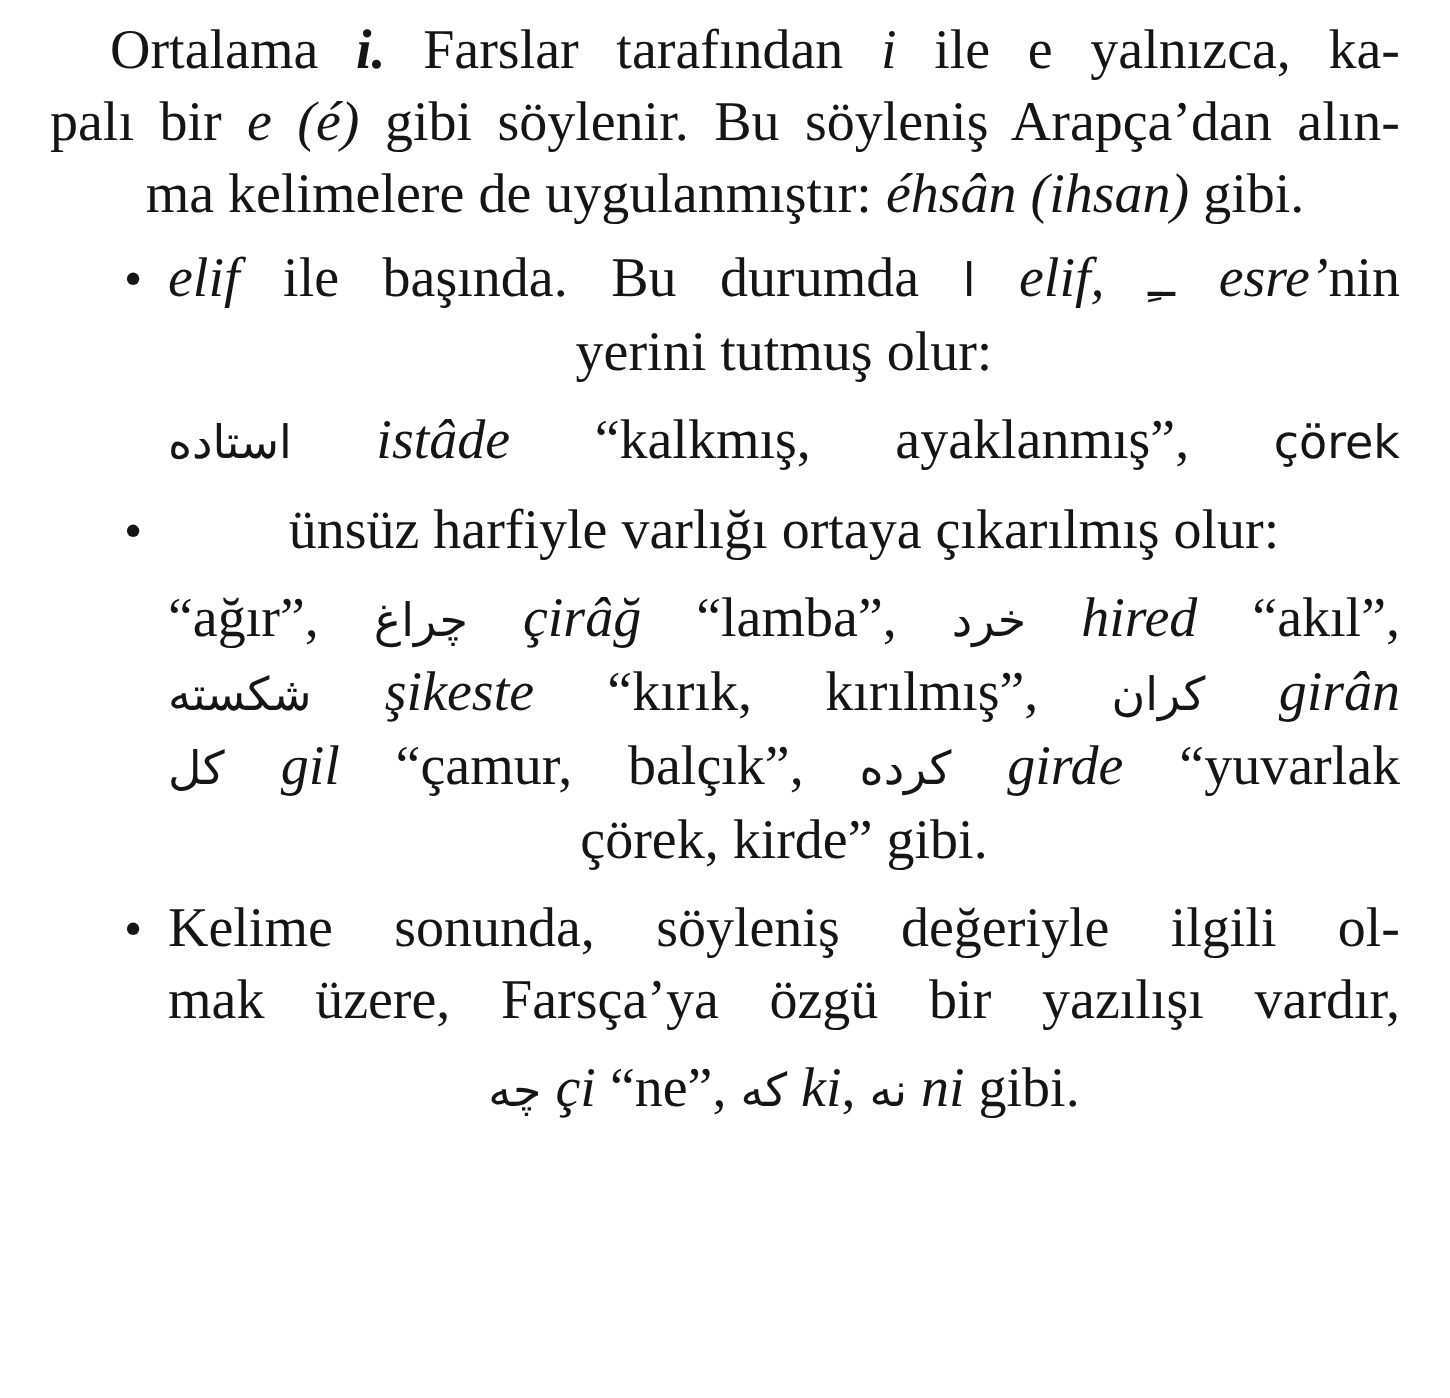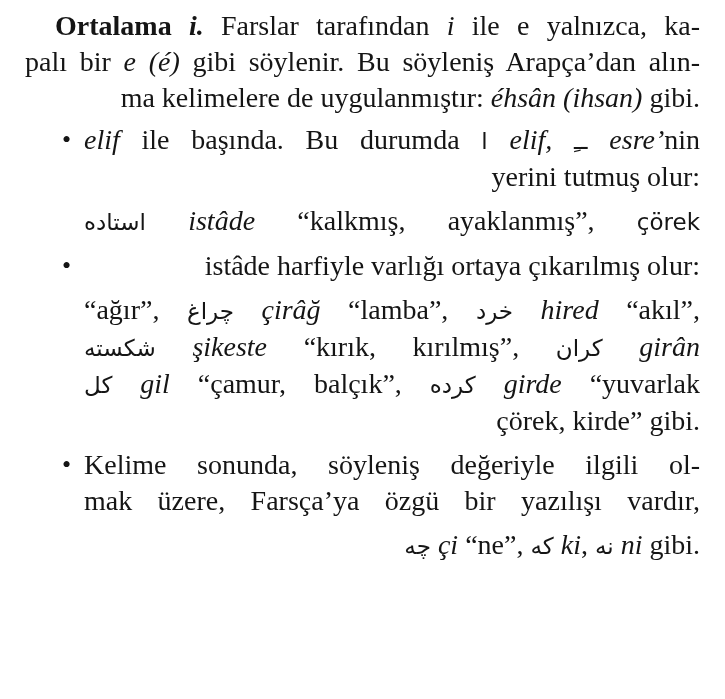--- a/index.html
+++ b/index.html
@@ -8,24 +8,24 @@
     width: 725px;
     height: 699px;
     box-sizing: border-box;
     padding: 8px 25px 0 25px;
     background: #ffffff;
     color: #151515;
     font-family: "Liberation Serif", serif;
     font-size: 28px;
     overflow: hidden;
   }
-  .line { line-height: 36px; text-align: right; }
+  .line { line-height: 36px; text-align: center; }
   .just { text-align: justify; text-align-last: justify; }
   .indent-first { text-indent: 30px; }
-  .b  { font-weight: bold; }
+  .b  { font-weight: normal; }
   .i  { font-style: italic; }
   .bi { font-weight: bold; font-style: italic; }
   .ar { font-family: "DejaVu Sans", sans-serif; font-size: 23px; }
   .block { margin-left: 59px; position: relative; }
   .bullet-marker {
     position: absolute;
     left: -22px;
     top: 0;
     font-size: 26px;
     line-height: 36px;
@@ -55,21 +55,21 @@
   <div class="gap8"></div>
 
   <div class="block">
     <div class="line just"><span class="ar">استاده</span><span> </span><span class="i">istâde</span><span> “kalkmış, ayaklanmış”, </span><span class="ar">çörek</span></div>
   </div>
 
   <div class="gap8"></div>
 
   <div class="block">
     <span class="bullet-marker">•</span>
-    <div class="line"><span>istâde harfiyle varlığı ortaya çıkarılmış olur:</span></div>
+    <div class="line"><span>ünsüz harfiyle varlığı ortaya çıkarılmış olur:</span></div>
   </div>
 
   <div class="gap8"></div>
 
   <div class="block">
     <div class="line just"><span>“ağır”, </span><span class="ar">چراغ</span><span> </span><span class="i">çirâğ</span><span> “lamba”, </span><span class="ar">خرد</span><span> </span><span class="i">hired</span><span> “akıl”,</span></div>
     <div class="line just"><span class="ar">شكسته</span><span> </span><span class="i">şikeste</span><span> “kırık, kırılmış”, </span><span class="ar">كران</span><span> </span><span class="i">girân</span></div>
     <div class="line just"><span class="ar">كل</span><span> </span><span class="i">gil</span><span> “çamur, balçık”, </span><span class="ar">كرده</span><span> </span><span class="i">girde</span><span> “yuvarlak</span></div>
     <div class="line"><span>çörek, kirde” gibi.</span></div>
   </div>

